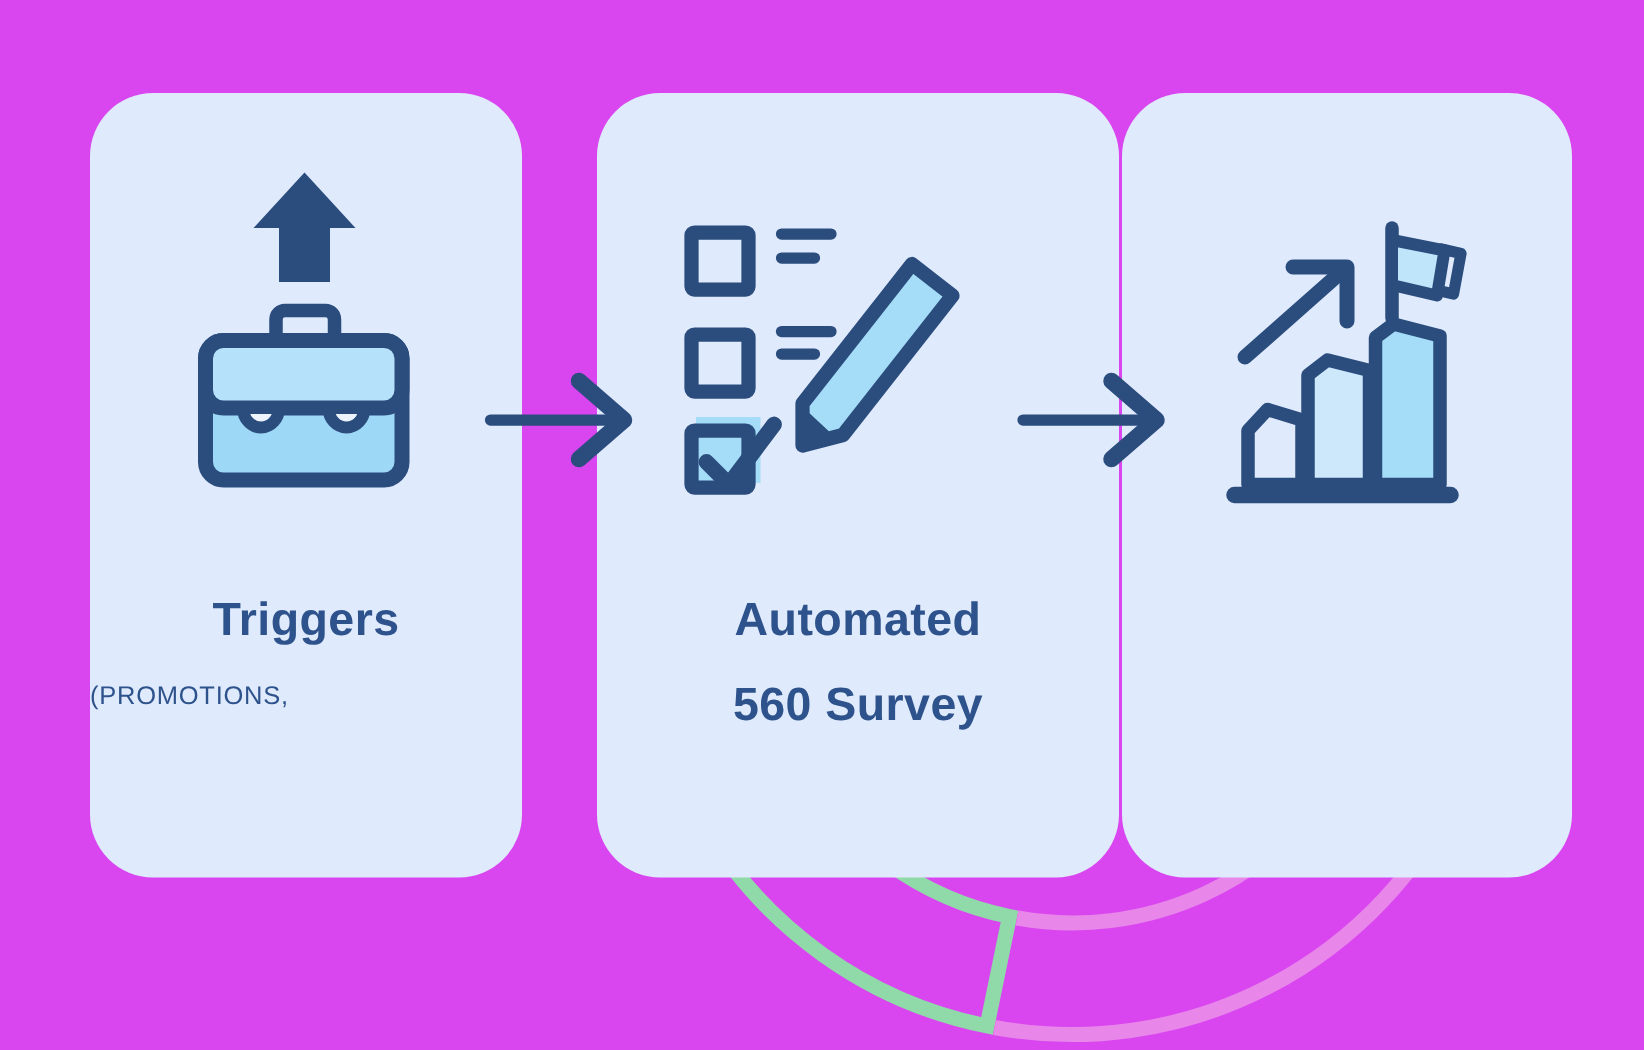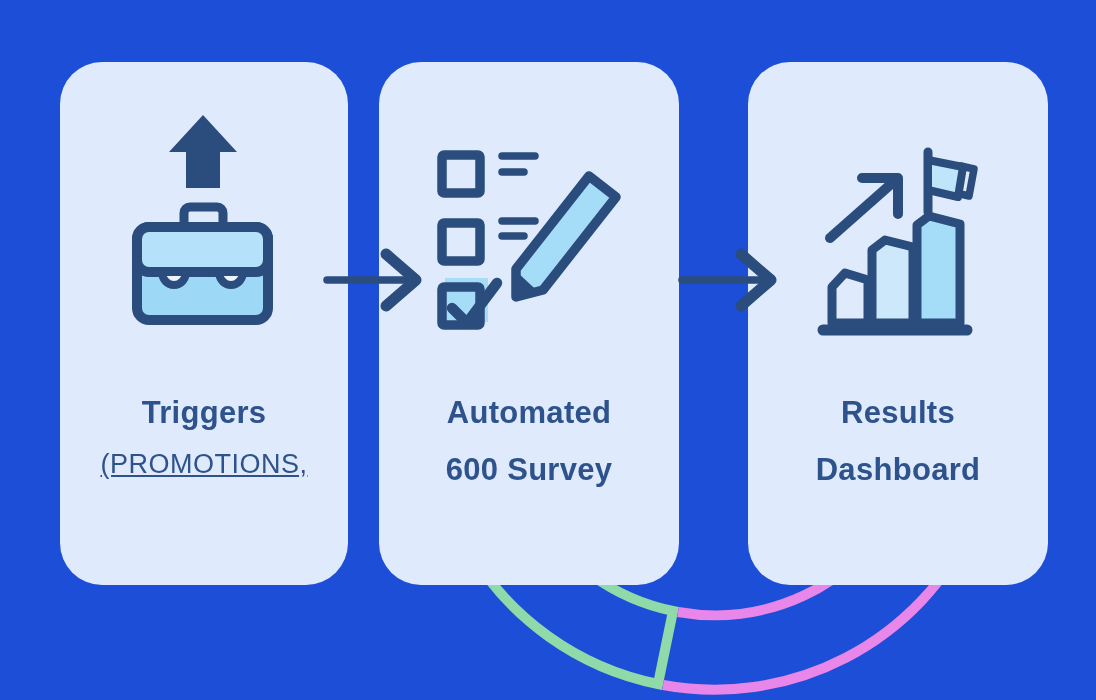--- a/index.html
+++ b/index.html
@@ -1,38 +1,38 @@
 <!DOCTYPE html>
 <html><head>
 <meta charset="utf-8">
 <style>
   html,body{margin:0;padding:0;}
   body{font-family:"Liberation Sans", sans-serif;}
   .stage{position:relative;width:1096px;height:700px;background:#4d636e;overflow:hidden;}
   .deco{position:absolute;left:0;top:0;z-index:0;pointer-events:none;}
   .card{position:absolute;top:62px;height:523px;background:#dfeafc;border-radius:42px;z-index:1;}
   .card-1{left:60px;width:288px;}
-  .card-2{left:379px;width:300px;}
+  .card-2{left:398px;width:348px;}
   .card-3{left:748px;width:300px;}
   .icon-wrap{position:absolute;left:0;top:0;}
   .card-1 .icon-wrap{left:64px;top:46px;}
   .card-2 .icon-wrap{left:50px;top:78px;}
   .card-3 .icon-wrap{left:65px;top:78px;}
   .title{position:absolute;top:322px;left:0;width:100%;text-align:center;
          color:#2e538c;font-size:31px;font-weight:700;line-height:57px;letter-spacing:0.3px;}
   .title span{display:block;}
-  .subtitle{position:absolute;top:384px;left:0;width:100%;text-align:center;
-            color:#2e538c;font-size:27px;font-weight:400;line-height:36px;letter-spacing:0.5px;text-decoration:underline;}
+  .subtitle{position:absolute;top:384px;left:0;width:100%;text-align:left;
+            color:#2e538c;font-size:17px;font-weight:400;line-height:36px;letter-spacing:0.5px;}
   .subtitle span{display:block;}
   .flow{position:absolute;left:0;top:0;z-index:2;pointer-events:none;}
 </style>
 </head>
 <body>
 
-<div class="stage" style="background: #1d4ed8;">
+<div class="stage" style="background: #d946ef;">
 
   <svg class="deco" width="1096" height="700" viewBox="0 0 1096 700">
     <path d="M 533,510 A 210,210 0 0 0 673,611 L 658,684 A 285,285 0 0 1 468,548" fill="none" stroke="#90d9a9" stroke-width="10" stroke-linejoin="miter"></path>
     <path d="M 678,612 A 210,210 0 0 0 897,510" fill="none" stroke="#e886ea" stroke-width="10"></path>
     <path d="M 663,685 A 285,285 0 0 0 973,525" fill="none" stroke="#e886ea" stroke-width="10"></path>
   </svg>
 
   <div class="card card-1">
     <div class="icon-wrap">
       <svg width="160" height="230" viewBox="0 0 160 230">
@@ -73,21 +73,21 @@
         <rect x="13" y="147" width="38" height="38" rx="2" fill="none" stroke="#2b4d7e" stroke-width="9.5"></rect>
 
         <polygon points="87,157 114,150 187,57 160,36 87,129" fill="#a5dcf8" stroke="#2b4d7e" stroke-width="9.5" stroke-linejoin="round"></polygon>
         <polygon points="87,157 105,152 90,138" fill="#2b4d7e" stroke="#2b4d7e" stroke-width="6" stroke-linejoin="round"></polygon>
 
         <polyline points="23,168 38,183 68,143" fill="none" stroke="#2b4d7e" stroke-width="10.5" stroke-linecap="round" stroke-linejoin="round"></polyline>
       </svg>
     </div>
     <div class="title">
       <span>Automated</span>
-      <span>600 Survey</span>
+      <span>560 Survey</span>
     </div>
   </div>
 
   <div class="card card-3">
     <div class="icon-wrap">
       <svg width="170" height="200" viewBox="0 0 170 200">
 
         <path d="M17,98 L77,45" stroke="#2b4d7e" stroke-width="10" stroke-linecap="round" fill="none"></path>
         <polyline points="49,38 85,38 85,74" fill="none" stroke="#2b4d7e" stroke-width="10" stroke-linecap="round" stroke-linejoin="round"></polyline>
 
@@ -95,24 +95,20 @@
         <polygon points="148,26 161,29 156,56 143,53" fill="#dfeafc" stroke="#2b4d7e" stroke-width="7.5" stroke-linejoin="round"></polygon>
         <polygon points="115,20 150,27 145,57 115,50" fill="#bfe5fa" stroke="#2b4d7e" stroke-width="8" stroke-linejoin="round"></polygon>
 
         <polygon points="19,183 19,147 32,133 55,140 55,183" fill="#dfeafc" stroke="#2b4d7e" stroke-width="9" stroke-linejoin="round"></polygon>
         <polygon points="59,183 59,110 72,100 100,107 100,183" fill="#cde8fb" stroke="#2b4d7e" stroke-width="9" stroke-linejoin="round"></polygon>
         <polygon points="104,183 104,85 116,76 147,84 147,183" fill="#a5dcf8" stroke="#2b4d7e" stroke-width="9" stroke-linejoin="round"></polygon>
 
         <path d="M10,190 H154" stroke="#2b4d7e" stroke-width="11" stroke-linecap="round" fill="none"></path>
       </svg>
     </div>
-    <div class="title">
-      <span>Results</span>
-      <span>Dashboard</span>
-    </div>
   </div>
 
   <svg class="flow" width="1096" height="700" viewBox="0 0 1096 700">
     <g>
       <path d="M327,280 L405,280" stroke="#2b4d7e" stroke-width="7.5" stroke-linecap="round" fill="none"></path>
       <polyline points="386,254 416,280 386,306" fill="none" stroke="#2b4d7e" stroke-width="11" stroke-linecap="round" stroke-linejoin="round"></polyline>
     </g>
     <g>
       <path d="M682,280 L760,280" stroke="#2b4d7e" stroke-width="7.5" stroke-linecap="round" fill="none"></path>
       <polyline points="741,254 771,280 741,306" fill="none" stroke="#2b4d7e" stroke-width="11" stroke-linecap="round" stroke-linejoin="round"></polyline>

